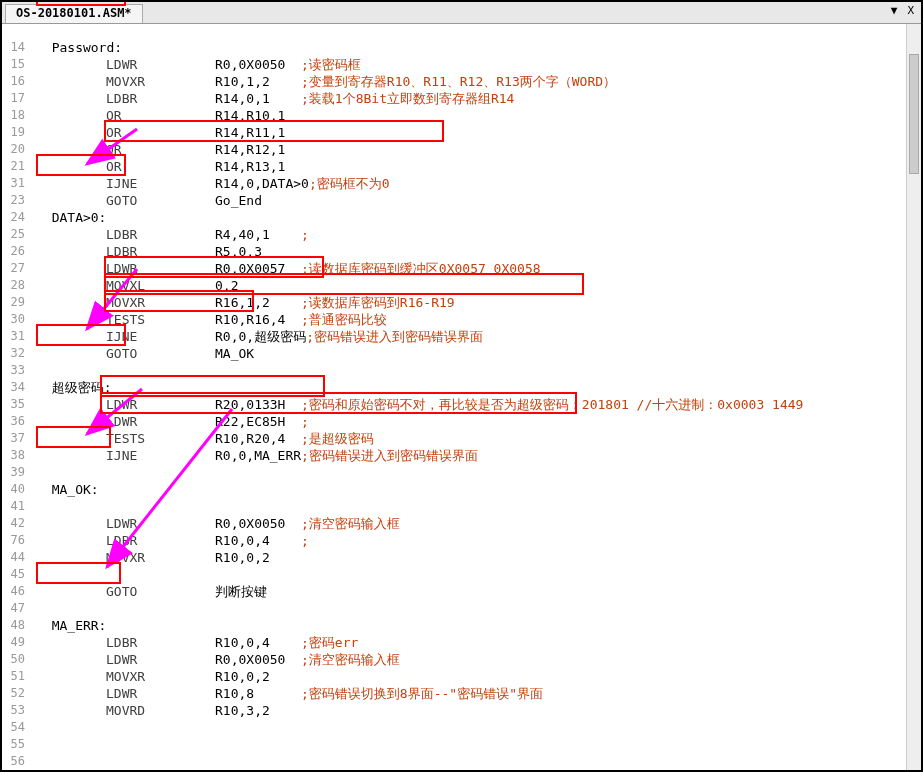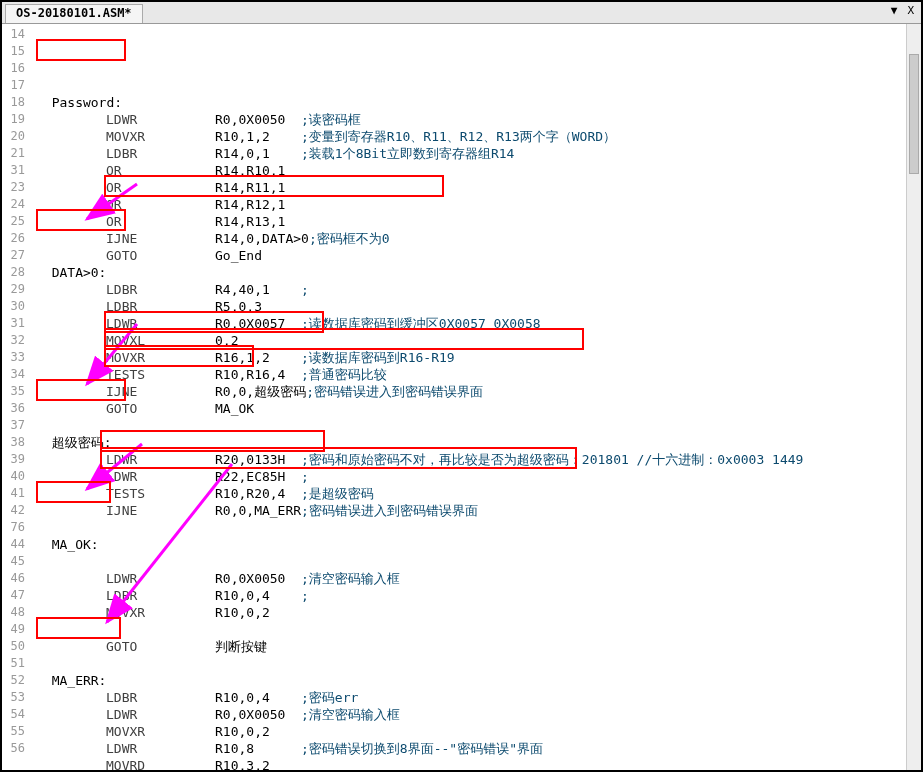--- a/index.html
+++ b/index.html
@@ -40,20 +40,21 @@
       font-size: 11px;
     }
     .tab-controls span {
       cursor: pointer;
       padding: 0 3px;
     }
     .editor {
       display: flex;
       height: calc(100% - 22px);
       position: relative;
+      align-items: flex-end;
     }
     .gutter {
       width: 30px;
       background: #fff;
       border-right: 1px solid transparent;
       text-align: right;
       padding-right: 6px;
       padding-top: 2px;
       color: #999;
       font-family: Consolas, monospace;
@@ -68,21 +69,21 @@
       font-family: Consolas, "Microsoft YaHei", monospace;
       font-size: 13px;
       line-height: 17px;
       white-space: pre;
       position: relative;
     }
     .line { height: 17px; display: flex; }
     .label { color: #000; }
     .mnemonic { color: #404040; display: inline-block; min-width: 65px; }
     .operand { color: #000; display: inline-block; padding-left: 44px; }
-    .comment { color: #0c4a6e; }
+    .comment { color: #c2410c; }
     .indent { display: inline-block; width: 70px; }
     .op-col { display: inline-block; min-width: 130px; }
 
     
     .box {
       position: absolute;
       border: 2px solid #ff0000;
       pointer-events: none;
     }
 

